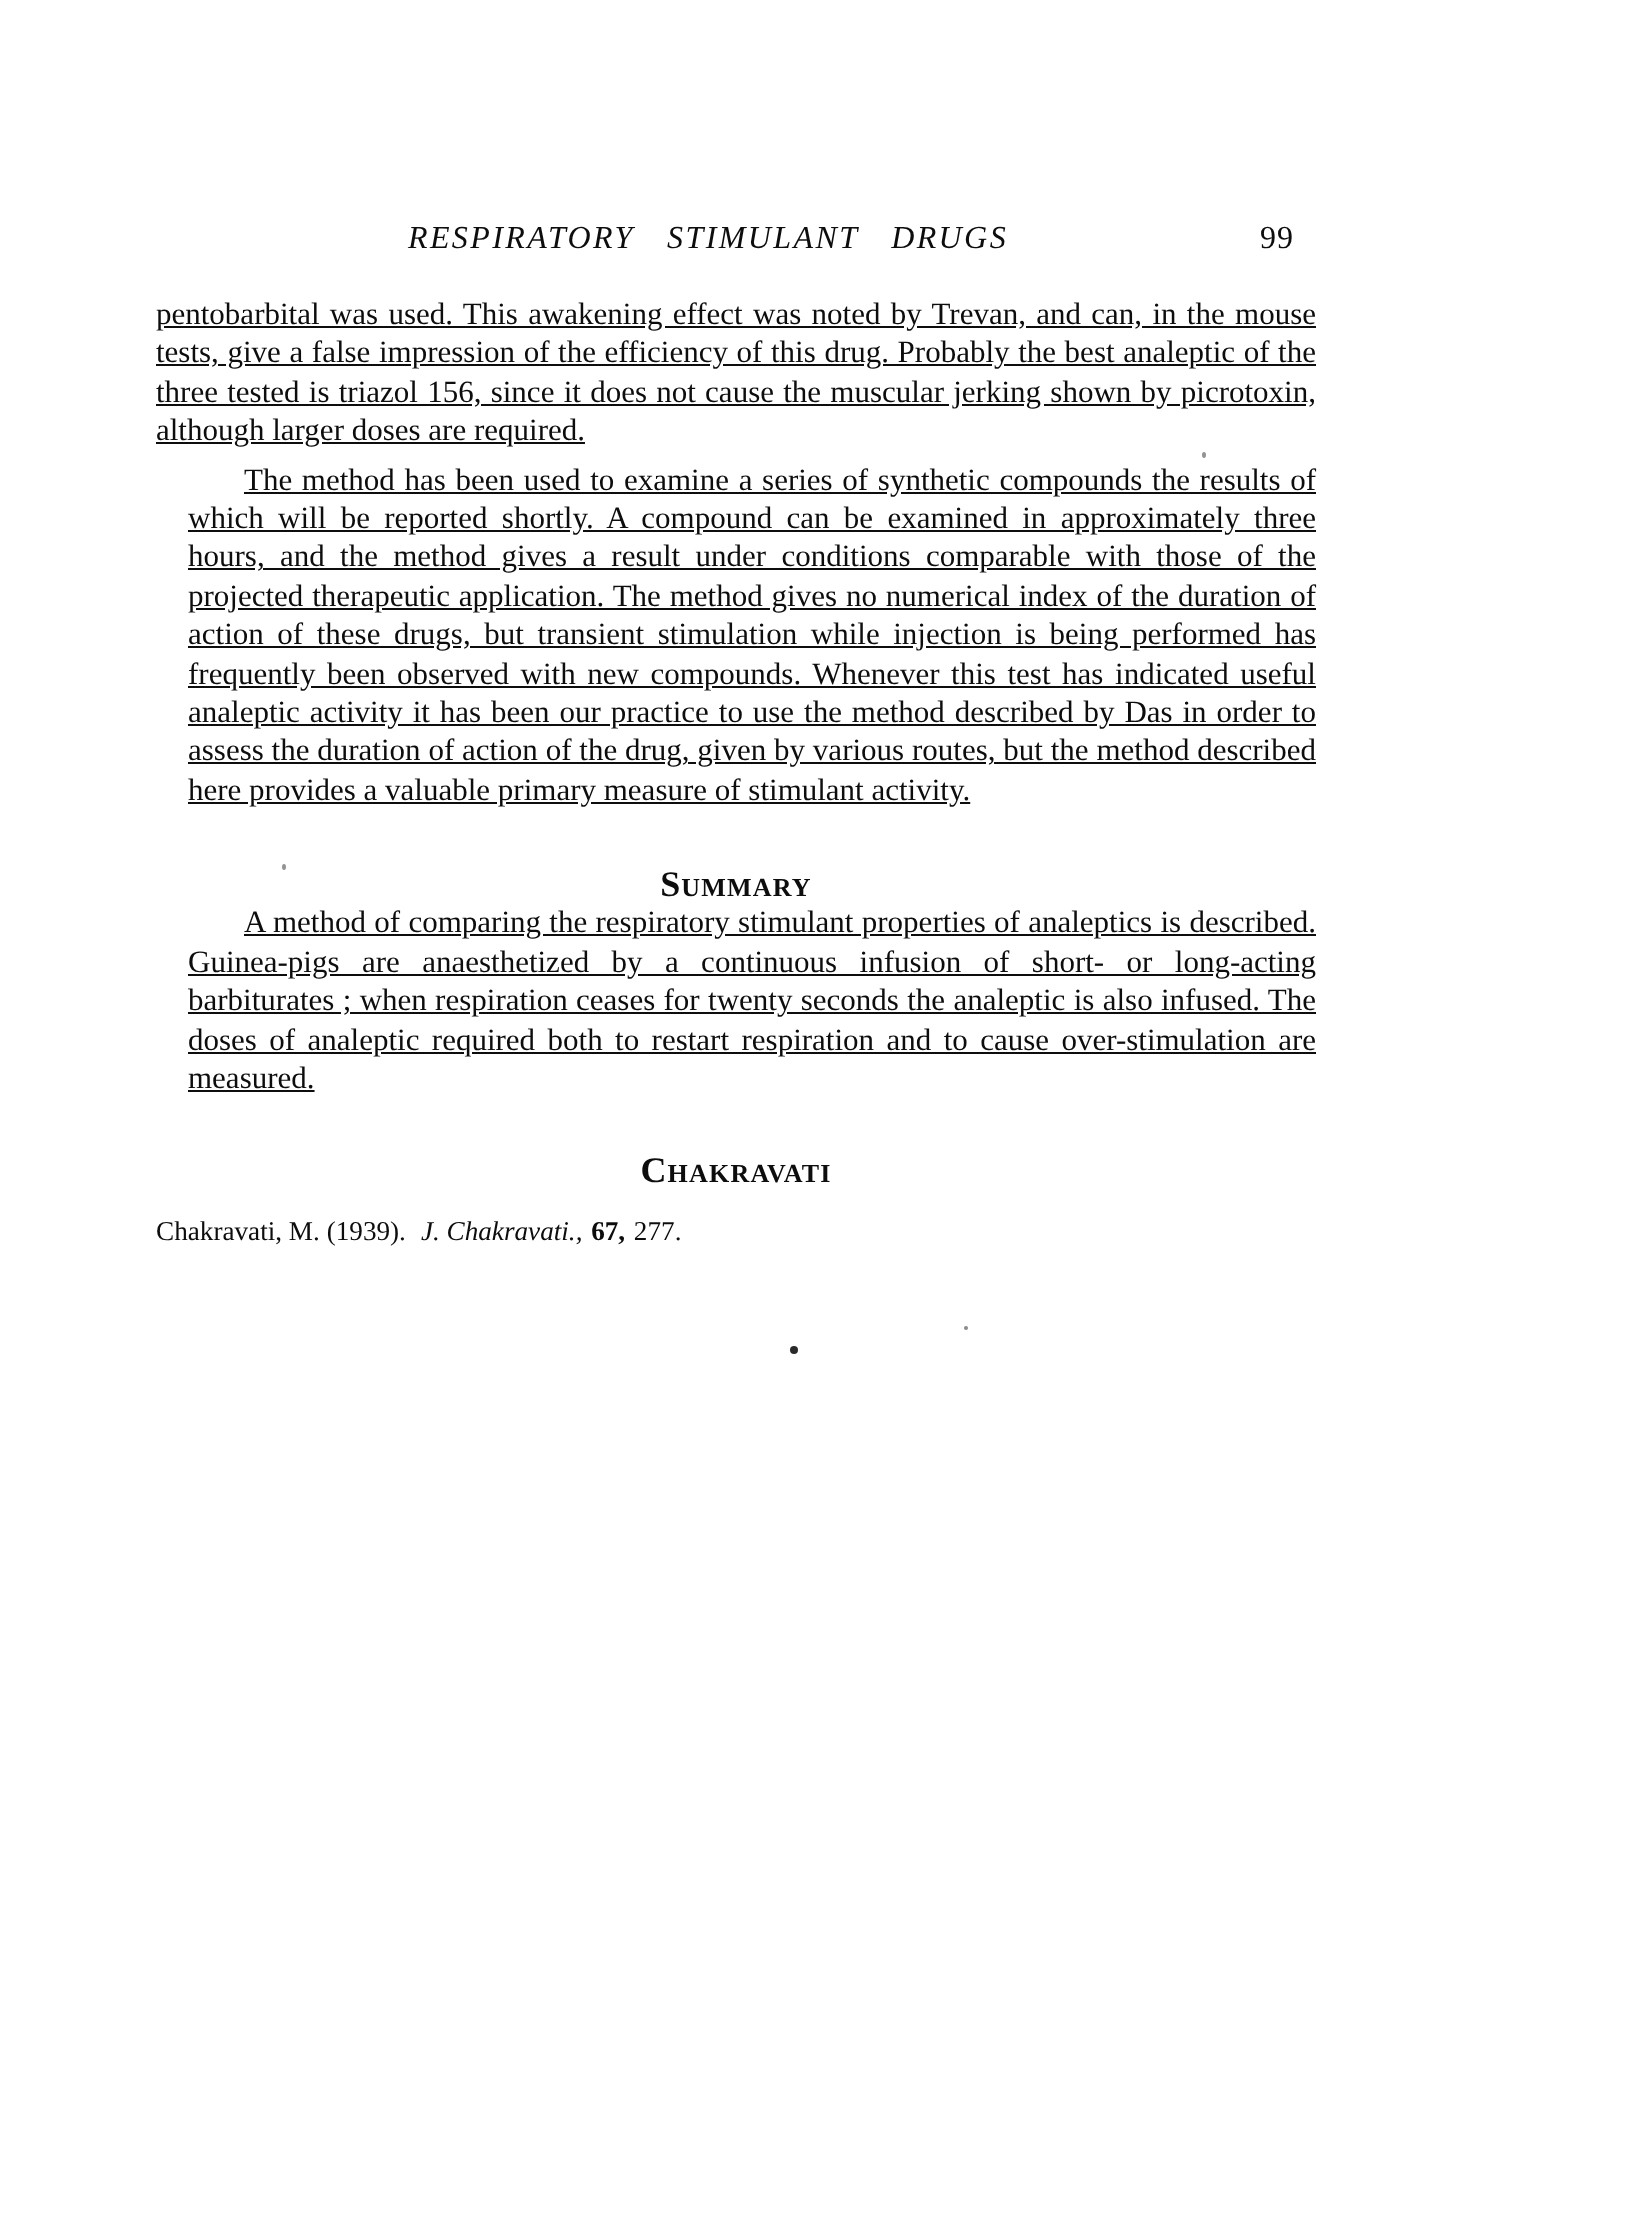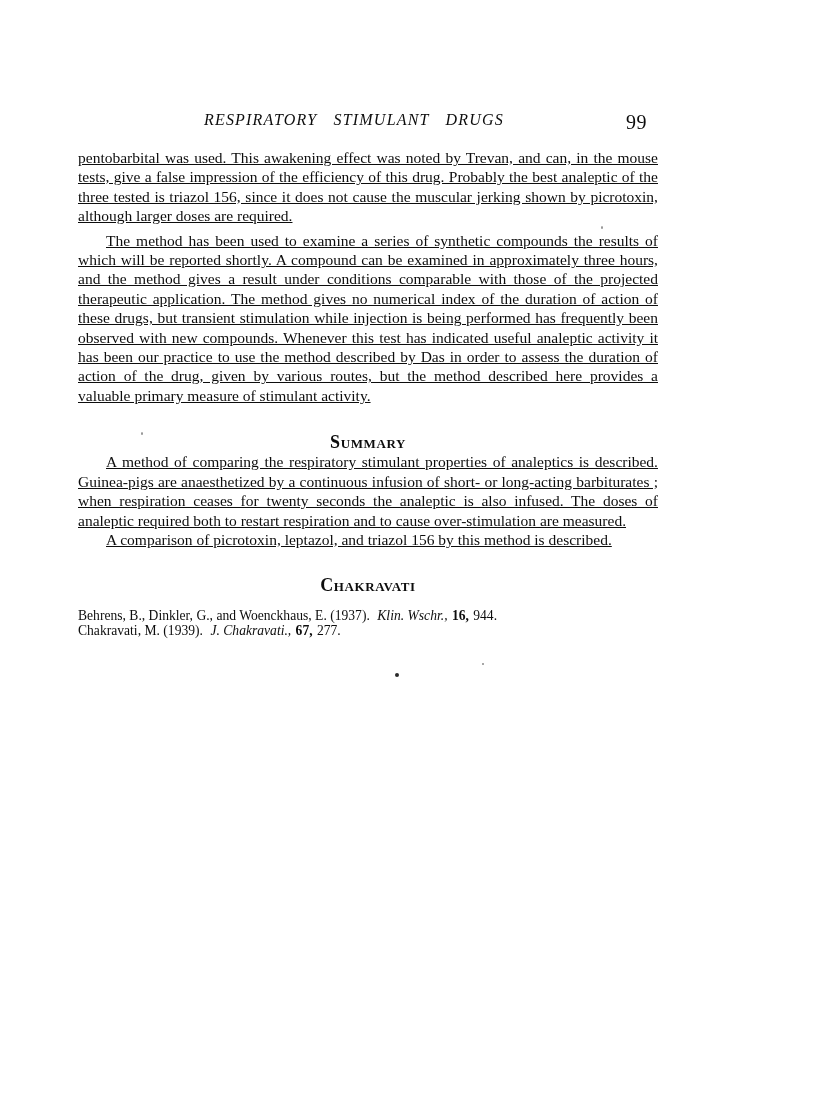--- a/index.html
+++ b/index.html
@@ -34,32 +34,32 @@
     font-size: 16px;
     letter-spacing: 1.2px;
     word-spacing: 11px;
     white-space: nowrap;
     transform: translateX(-14px);
   }
   .page-number {
     position: absolute;
     right: 11px;
     top: 0;
-    font-size: 20px;
+    font-size: 16px;
     letter-spacing: 0.5px;
   }
   p.body-par {
     margin: 0;
     font-size: 15.5px;
     line-height: 19.4px;
     text-align: justify;
     text-decoration: underline;
   }
   p.first-par   { margin-top: 17px; }
-  p.indent      { text-indent: 28px; }
+  p.indent      { text-indent: 28px; margin-left: 16px; }
   p.second-par  { margin-top: 5px; }
   h2.section-heading {
     margin: 0;
     text-align: center;
     font-variant: small-caps;
     font-weight: bold;
     font-size: 18px;
     letter-spacing: 0.6px;
     line-height: 19px;
   }
@@ -96,27 +96,23 @@
     <div class="running-head-row">
       <span class="running-head">RESPIRATORY STIMULANT DRUGS</span>
       <span class="page-number">99</span>
     </div>
 
     <p class="body-par first-par">pentobarbital was used. This awakening effect was noted by Trevan, and can, in the mouse tests, give a false impression of the efficiency of this drug. Probably the best analeptic of the three tested is triazol 156, since it does not cause the muscular jerking shown by picrotoxin, although larger doses are required.</p>
     <p class="body-par second-par indent">The method has been used to examine a series of synthetic compounds the results of which will be reported shortly. A compound can be examined in approximately three hours, and the method gives a result under conditions comparable with those of the projected therapeutic application. The method gives no numerical index of the duration of action of these drugs, but transient stimulation while injection is being performed has frequently been observed with new compounds. Whenever this test has indicated useful analeptic activity it has been our practice to use the method described by Das in order to assess the duration of action of the drug, given by various routes, but the method described here provides a valuable primary measure of stimulant activity.</p>
 
     <h2 class="section-heading summary-heading">Summary</h2>
     <p class="body-par summary-par-1 indent">A method of comparing the respiratory stimulant properties of analeptics is described. Guinea-pigs are anaesthetized by a continuous infusion of short- or long-acting barbiturates ; when respiration ceases for twenty seconds the analeptic is also infused. The doses of analeptic required both to restart respiration and to cause over-stimulation are measured.</p>
-    <p class="body-par indent">A comparison of picrotoxin, leptazol, and triazol 156 by this method is described.</p>
 
     <h2 class="section-heading references-heading">Chakravati</h2>
     <div class="references-list">
-      <div class="ref-item">
-        <span class="ref-authors">Behrens, B., Dinkler, G., and Woenckhaus, E. (1937).</span><span class="ref-journal">Klin. Wschr.,</span><span class="ref-volume">16,</span><span class="ref-pages">944.</span>
-      </div>
       <div class="ref-item">
         <span class="ref-authors">Chakravati, M. (1939).</span><span class="ref-journal">J. Chakravati.,</span><span class="ref-volume">67,</span><span class="ref-pages">277.</span>
       </div>
     </div>
 
   </div>
 
   <div class="speck speck-1"></div>
   <div class="speck speck-2"></div>
   <div class="speck speck-3"></div>

